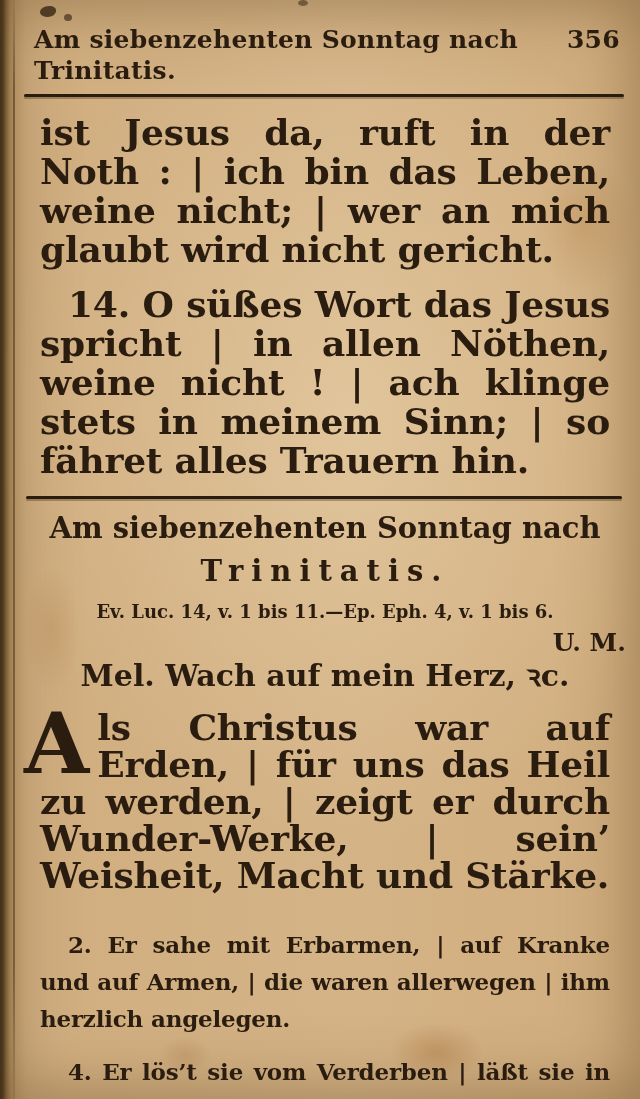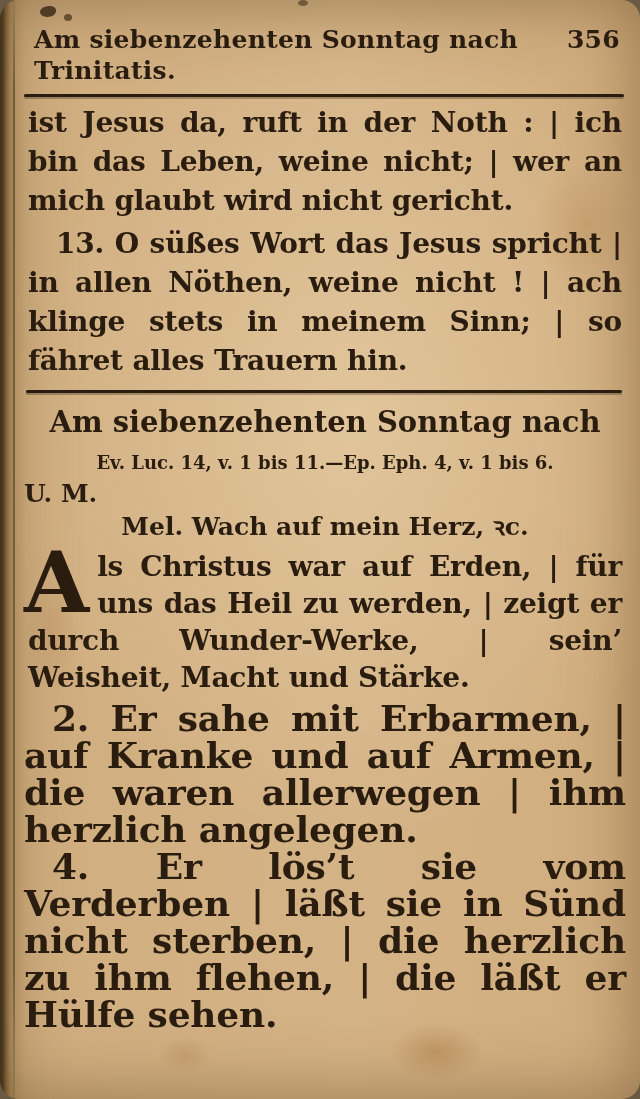--- a/index.html
+++ b/index.html
@@ -5,21 +5,20 @@
   html,body { margin:0; padding:0; background:#6b5a43; }
   .page {
     position:relative; width:640px; height:1099px; overflow:hidden;
     background:
       radial-gradient(ellipse 85% 60% at 55% 38%, rgba(255,238,205,0.30), rgba(255,238,205,0) 65%),
       linear-gradient(90deg, #3a2d1b 0px, #4c3a23 3px, #86693f 6px, #b08f61 10px, #c6a473 16px, #d0ae80 26px, #d4b386 55%, #d0ad7e 100%);
     box-shadow: inset 0 0 70px rgba(92,62,26,0.5);
     font-family:"DejaVu Serif","Liberation Serif",serif;
     font-weight:bold;
     color:#2a1d10;
-    border-radius:19px;
   }
   .crease {
     position:absolute; left:13px; top:0; width:2px; height:100%;
     background:linear-gradient(rgba(70,50,26,0.05), rgba(70,50,26,0.55) 8%, rgba(70,50,26,0.5) 88%, rgba(70,50,26,0.1));
   }
   .stain { position:absolute; pointer-events:none; }
   .stain1 { right:-20px; top:130px; width:150px; height:190px;
     background:radial-gradient(closest-side, rgba(158,100,42,0.20), rgba(158,100,42,0) 70%); }
   .stain2 { left:372px; top:1012px; width:130px; height:80px; border-radius:50%;
     background:radial-gradient(closest-side, rgba(150,88,32,0.30), rgba(150,88,32,0) 72%); }
@@ -36,36 +35,36 @@
   .running-header {
     display:flex; justify-content:space-between; align-items:baseline;
     padding:24px 6px 0 10px; font-size:25px; line-height:31px; letter-spacing:0.3px;
   }
   .rule {
     height:3px; background:#2a1d10; margin:8px 2px 6px 0; border-radius:2px;
     box-shadow:0 2px 0 rgba(42,29,16,0.30);
   }
   .rule2 { margin:10px 4px 8px 2px; }
 
-  .bodytext { font-size:28px; line-height:39px; text-align:justify; margin:4px; letter-spacing:-0.2px; }
+  .bodytext { font-size:36px; line-height:39px; text-align:justify; margin:16px; letter-spacing:-0.2px; }
   .verse { text-indent:28px; }
 
   .section-heading { text-align:center; font-size:29px; line-height:43px; margin:0 0 0; font-weight:bold; }
   .spaced { letter-spacing:8px; }
 
   .scripture   { text-align:center; font-size:18px; line-height:31px; margin:3px 0 0; white-space:nowrap; }
-  .attribution { text-align:left; font-size:25px; line-height:32px; margin:0; }
-  .melody      { text-align:center; font-size:25px; line-height:34px; margin:0 0 2px; }
+  .attribution { text-align:right; font-size:25px; line-height:32px; margin:0; }
+  .melody      { text-align:center; font-size:30px; line-height:34px; margin:0 0 2px; }
 
   .hymn-open { margin-top:3px; }
   .hymn-open::after { content:""; display:block; clear:both; }
   .hymn-number { float:left; font-size:54px; line-height:60px; margin:10px 10px 0 0; letter-spacing:1px; }
   .dropcap { float:left; font-size:84px; line-height:70px; margin:0 8px 0 0; }
   .hymn-open .bodytext { line-height:37px; }
-  .verse-later { font-size:36px; line-height:37px; text-align:justify; text-indent:28px; margin:0; letter-spacing:-0.2px; }
+  .verse-later { font-size:23px; line-height:37px; text-align:justify; text-indent:28px; margin:16px; letter-spacing:-0.2px; }
 </style>
 </head>
 <body>
 
 <div class="page">
   <div class="crease"></div>
   <div class="stain stain1"></div>
   <div class="stain stain2"></div>
   <div class="stain stain3"></div>
   <div class="stain stain4"></div>
@@ -76,26 +75,27 @@
   <div class="content">
 
     <div class="running-header">
       <span>Am siebenzehenten Sonntag nach Trinitatis.</span>
       <span>356</span>
     </div>
 
     <div class="rule"></div>
 
     <p class="bodytext">ist Jesus da, ruft in der Noth : | ich bin das Leben, weine nicht; | wer an mich glaubt wird nicht gericht.</p>
-    <p class="bodytext verse">13. O süßes Wort das Jesus spricht | in allen Nöthen, weine nicht ! | ach klinge stets in meinem Sinn; | so fähret alles Trauern hin.</p>
+    <p class="bodytext verse">14. O süßes Wort das Jesus spricht | in allen Nöthen, weine nicht ! | ach klinge stets in meinem Sinn; | so fähret alles Trauern hin.</p>
 
     <div class="rule rule2"></div>
 
     <h2 class="section-heading">
       <span>Am siebenzehenten Sonntag nach</span><br>
+      <span class="spaced">Trinitatis.</span>
     </h2>
 
     <p class="scripture">Ev. Luc. 14, v. 1 bis 11.—Ep. Eph. 4, v. 1 bis 6.</p>
     <p class="attribution">U. M.</p>
     <p class="melody">Mel. Wach auf mein Herz, ꝛc.</p>
 
     <div class="hymn-open">
       <span class="dropcap">A</span>
       <p class="bodytext">ls Christus war auf Erden, | für uns das Heil zu werden, | zeigt er durch Wunder-Werke, | sein’ Weisheit, Macht und Stärke.</p>
     </div>

